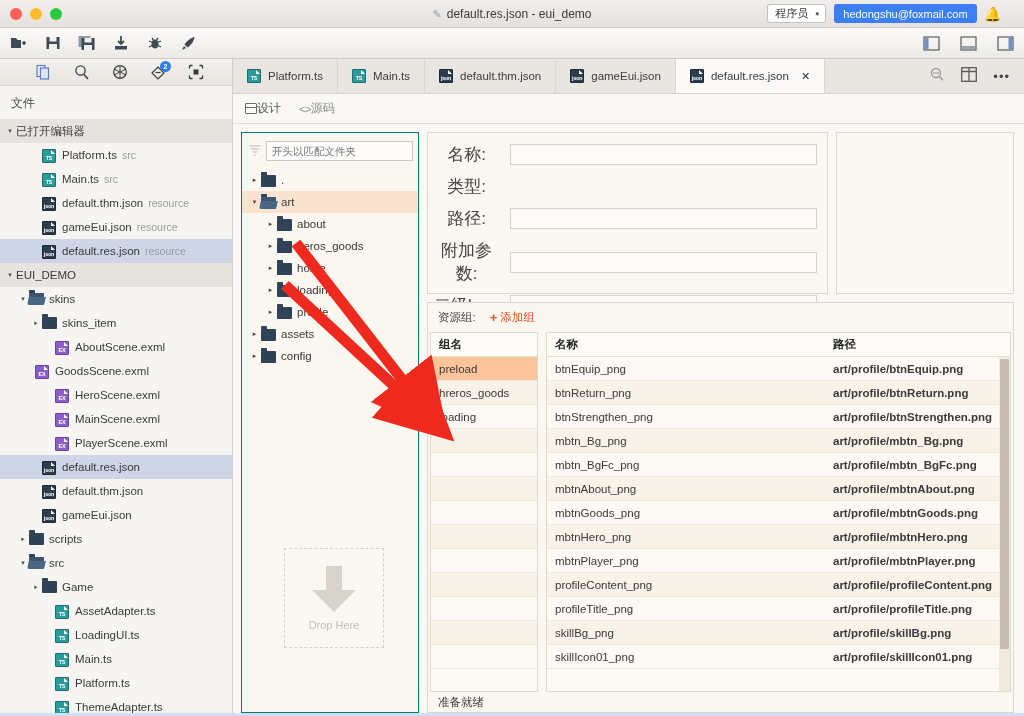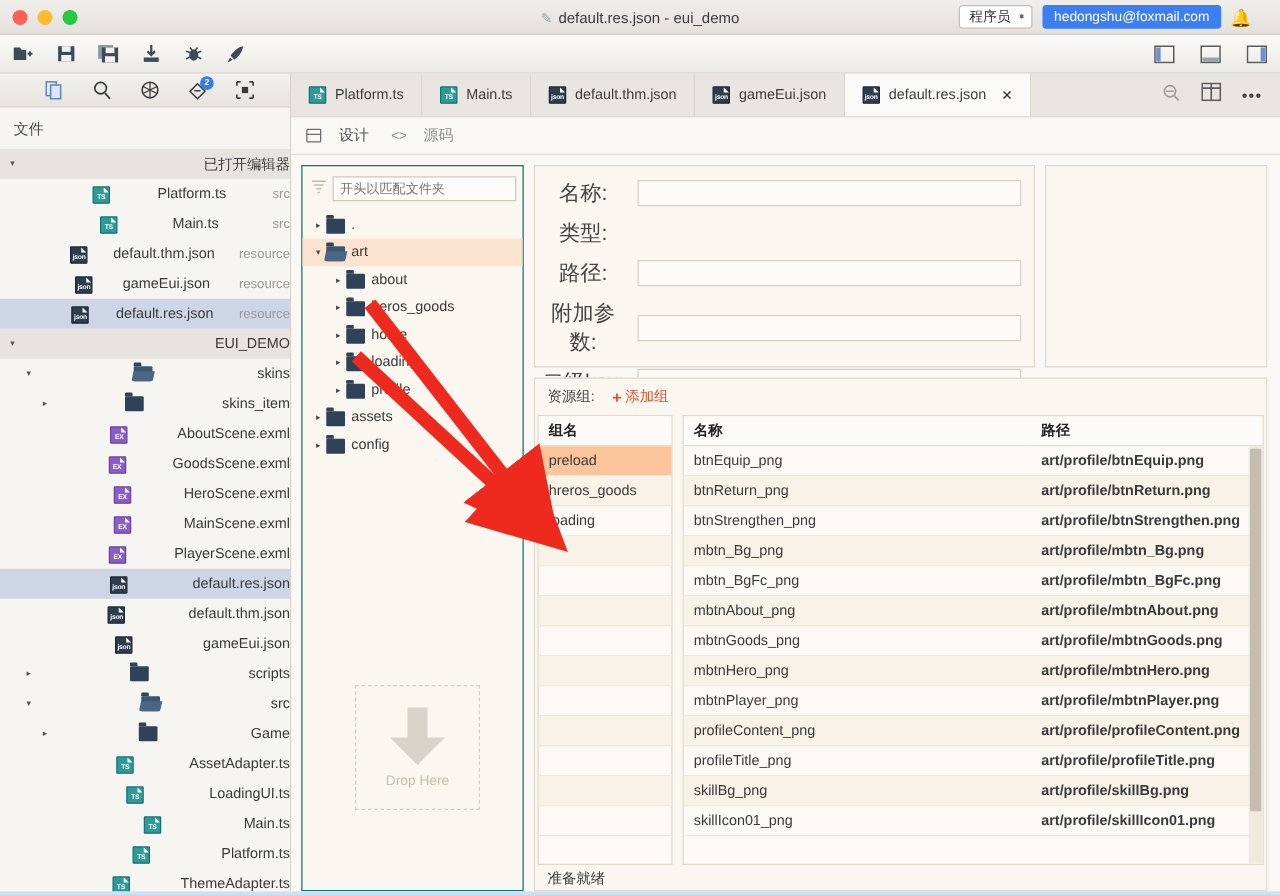--- a/index.html
+++ b/index.html
@@ -70,21 +70,21 @@
   .side-ic { width: 18px; height: 18px; position: relative; display:flex; align-items:center; justify-content:center;}
   .badge-dot {
     position: absolute; top: -2px; right: -4px; width: 11px; height: 11px;
     border-radius: 50%; background: #2f80ed; color:#fff; font-size: 7px;
     display: flex; align-items: center; justify-content: center; font-weight: bold;
   }
   .side-title { font-size: 12px; color: #4a4a4a; padding: 9px 0 7px 11px; }
   .tree { font-size: 11.5px; color: #3a3a3a; overflow: hidden; }
   .trow {
     display: flex; align-items: center; height: 24px; padding-left: 4px;
-    white-space: nowrap; cursor: default; justify-content: space-between;
+    white-space: nowrap; cursor: default;
   }
   .trow.section { background: #e7e4df; }
   .trow.selected { background: #cdd5e6; }
   .arrow { width: 12px; font-size: 7px; color: #555; text-align: center; flex: 0 0 12px; }
   .arrow.spacer { visibility: hidden; }
   .ficon { width: 15px; height: 13px; margin-right: 5px; flex: 0 0 15px; }
   .tlabel { }
   .tsub { color: #9a9a9a; font-size: 10.5px; margin-left: 5px; }
 
   
@@ -126,21 +126,21 @@
   .tab.active { background: #fbfaf8; }
   .tab .close { font-size: 11px; color: #333; margin-left: 5px; font-weight: bold; }
   .tab-actions { margin-left: auto; display: flex; align-items: center; gap: 16px; padding: 0 14px; }
 
   
   .modebar {
     height: 30px; display: flex; align-items: center; gap: 18px;
     padding-left: 12px; font-size: 12px; color: #555;
     background: #faf8f5; border-bottom: 1px solid #e2ded7;
   }
-  .modebar .mode { display: flex; align-items: center; gap: 14px; }
+  .modebar .mode { display: flex; align-items: center; gap: 0; }
   .mode-ic { width: 12px; height: 11px; border: 1.4px solid #6b6b6b; border-radius:1px; position: relative;}
   .mode-ic:after { content:''; position:absolute; left:-1.4px; top:2.5px; width:12px; height:1.4px; background:#6b6b6b;}
   .mode-code { color: #8d8d8d; font-size: 11px; letter-spacing: -0.5px; }
 
   
   .content { flex: 1; display: flex; padding: 8px 10px 0 8px; gap: 8px; overflow: hidden; }
 
   
   .browser {
     width: 178px; background: #faf6f0; border: 1px solid #0f766e;
@@ -402,21 +402,21 @@
           <div class="trow" style="padding-left: 30px;">
             <span class="arrow">▸</span>
             <span class="ficon"><span class="folder"></span></span>
             <span class="tlabel">skins_item</span>
           </div>
           <div class="trow" style="padding-left: 43px;">
             <span class="arrow spacer">▸</span>
             <span class="ficon"><span class="ic-exml">EX</span></span>
             <span class="tlabel">AboutScene.exml</span>
           </div>
-          <div class="trow" style="padding-left: 43px;">
+          <div class="trow" style="padding-left: 23px;">
             <span class="arrow spacer">▸</span>
             <span class="ficon"><span class="ic-exml">EX</span></span>
             <span class="tlabel">GoodsScene.exml</span>
           </div>
           <div class="trow" style="padding-left: 43px;">
             <span class="arrow spacer">▸</span>
             <span class="ficon"><span class="ic-exml">EX</span></span>
             <span class="tlabel">HeroScene.exml</span>
           </div>
           <div class="trow" style="padding-left: 43px;">

